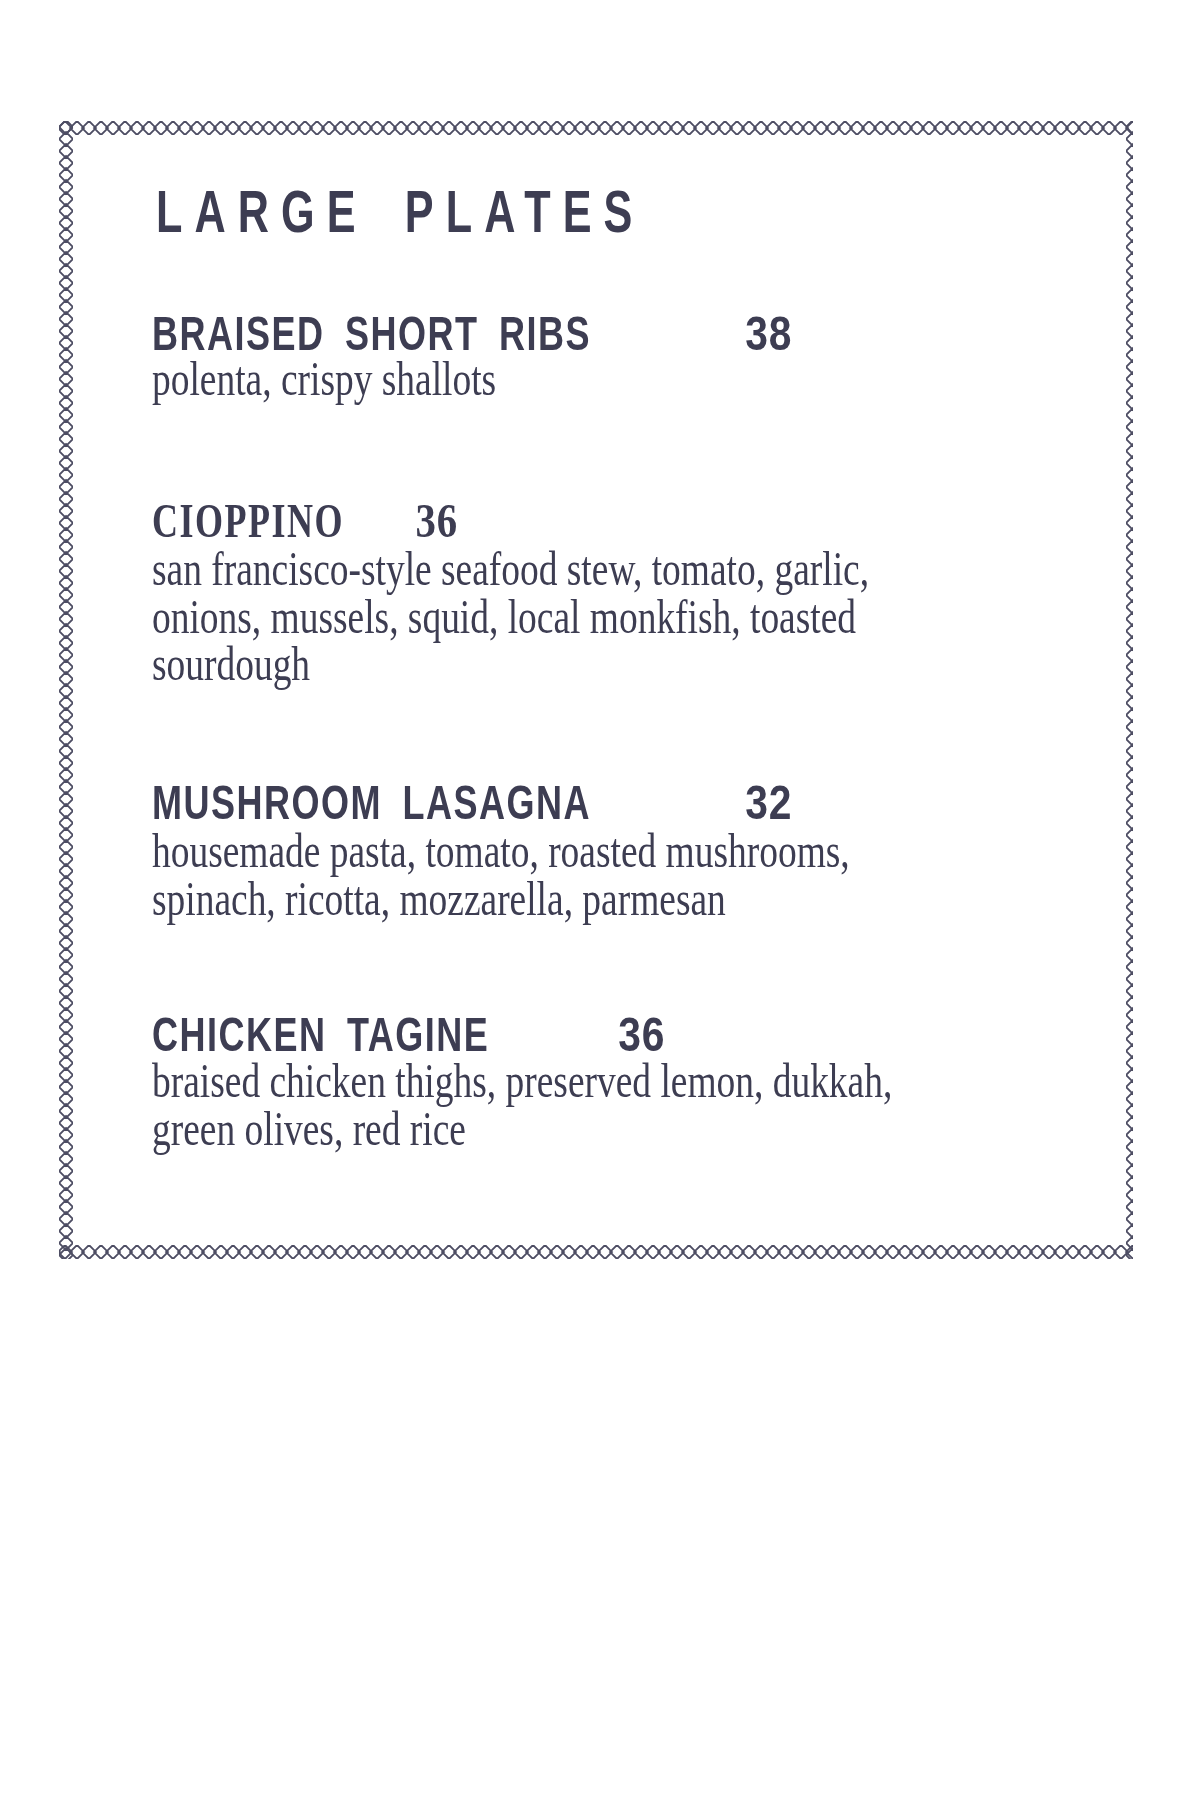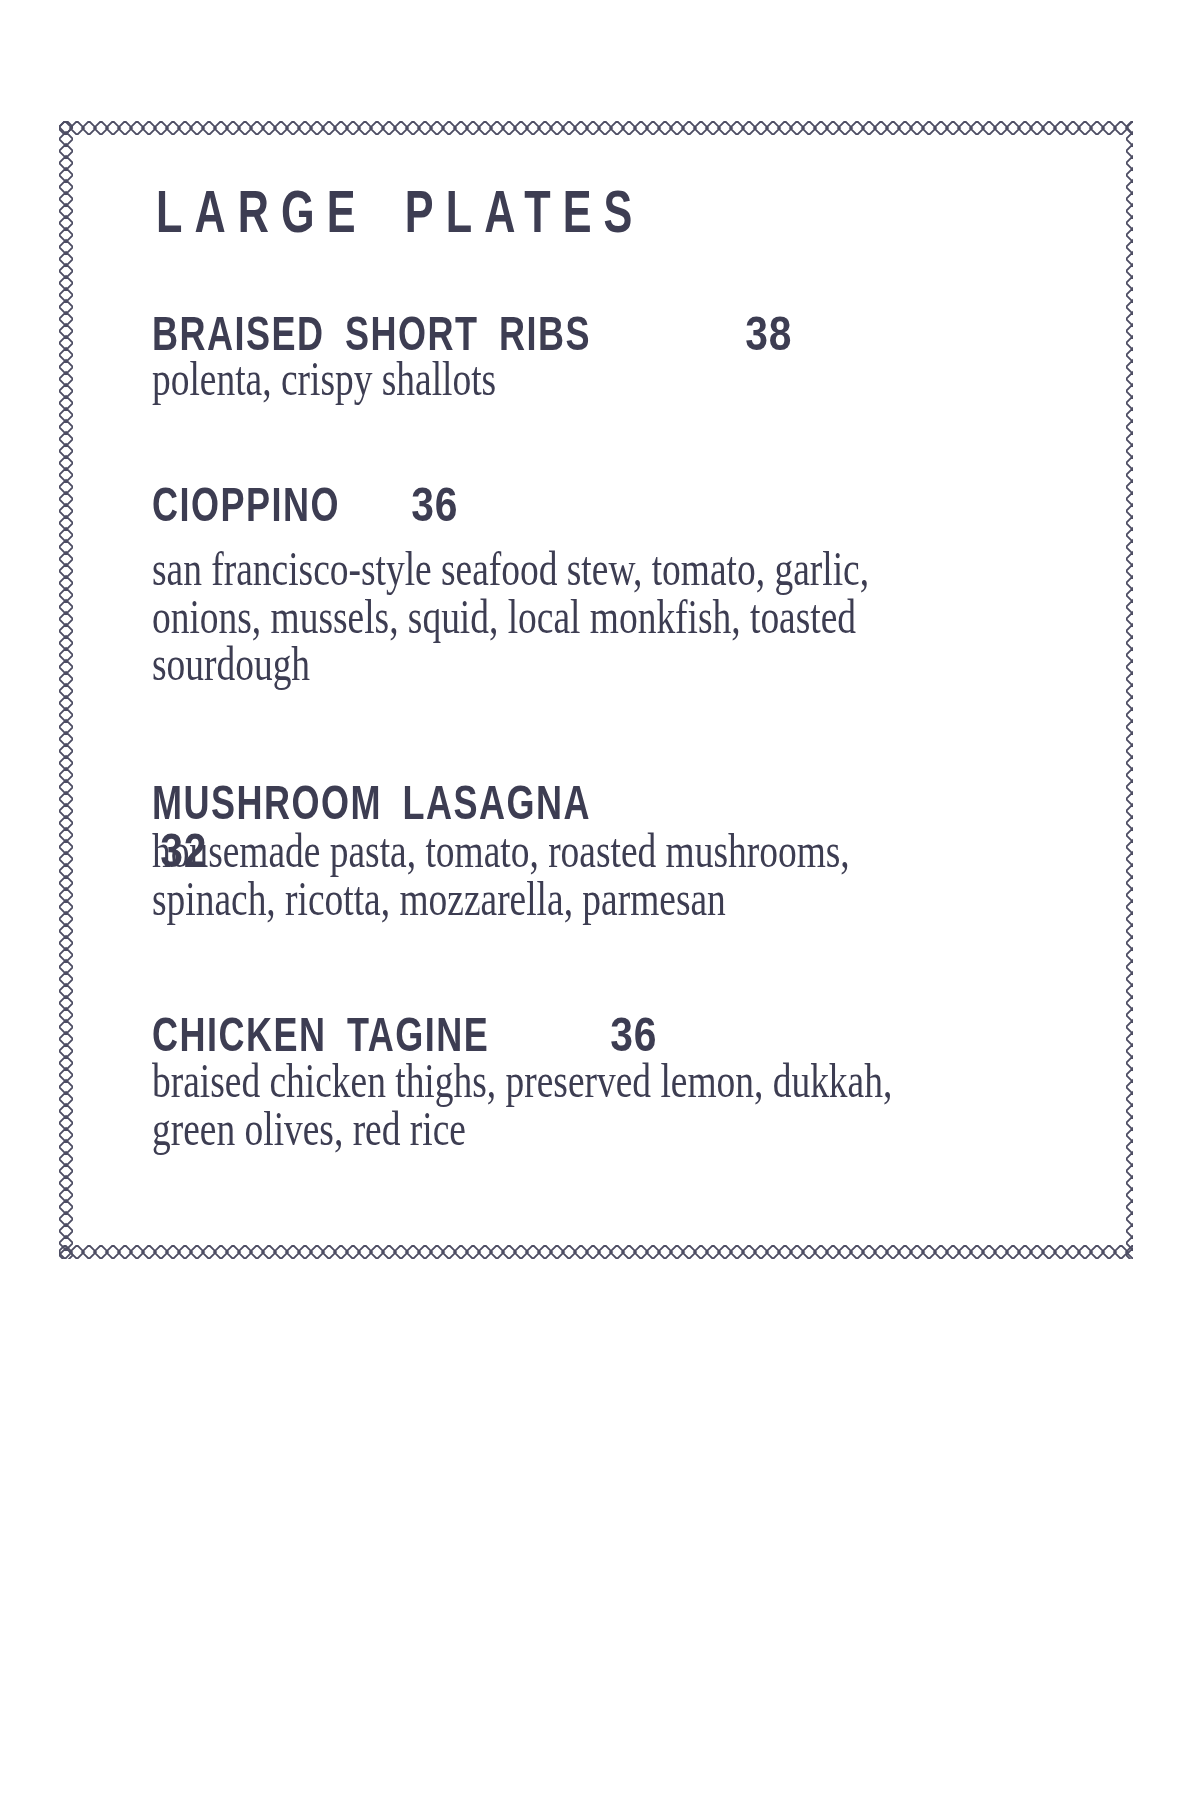--- a/index.html
+++ b/index.html
@@ -75,23 +75,23 @@
     font-family: "Liberation Serif", serif;
     font-size: 48px;
     line-height: 47.5px;
     white-space: pre-line;
     transform: scaleX(0.78);
     transform-origin: left top;
     color: var(--text, #3d3d52);
   }
   
   .t1 { top: 310px; }  .d1 { top: 355px; }
-  .t2 { top: 481px; }  .d2 { top: 545px; }
-  .t3 { top: 779px; flex-direction: column; }  .d3 { top: 827px; }
-  .t4 { top: 1011px; } .d4 { top: 1057px; }
+  .t2 { top: 497px; font-family: Liberation Serif, serif; }  .d2 { top: 545px; }
+  .t3 { top: 779px; }  .d3 { top: 827px; }
+  .t4 { top: 1011px; gap: 8px; } .d4 { top: 1057px; }
 </style>
 </head>
 <body>
 
 <div class="page">
 
   <svg class="border-svg b-top" width="1081" height="14">
     <defs>
       <pattern id="dh1" width="12" height="14" patternUnits="userSpaceOnUse">
         <path d="M6 0 L13 7 L6 14 L-1 7 Z M-6 0 L1 7 L-6 14 L-13 7 Z M18 0 L25 7 L18 14 L11 7 Z" fill="none" stroke="currentColor" stroke-width="1.8"></path>

